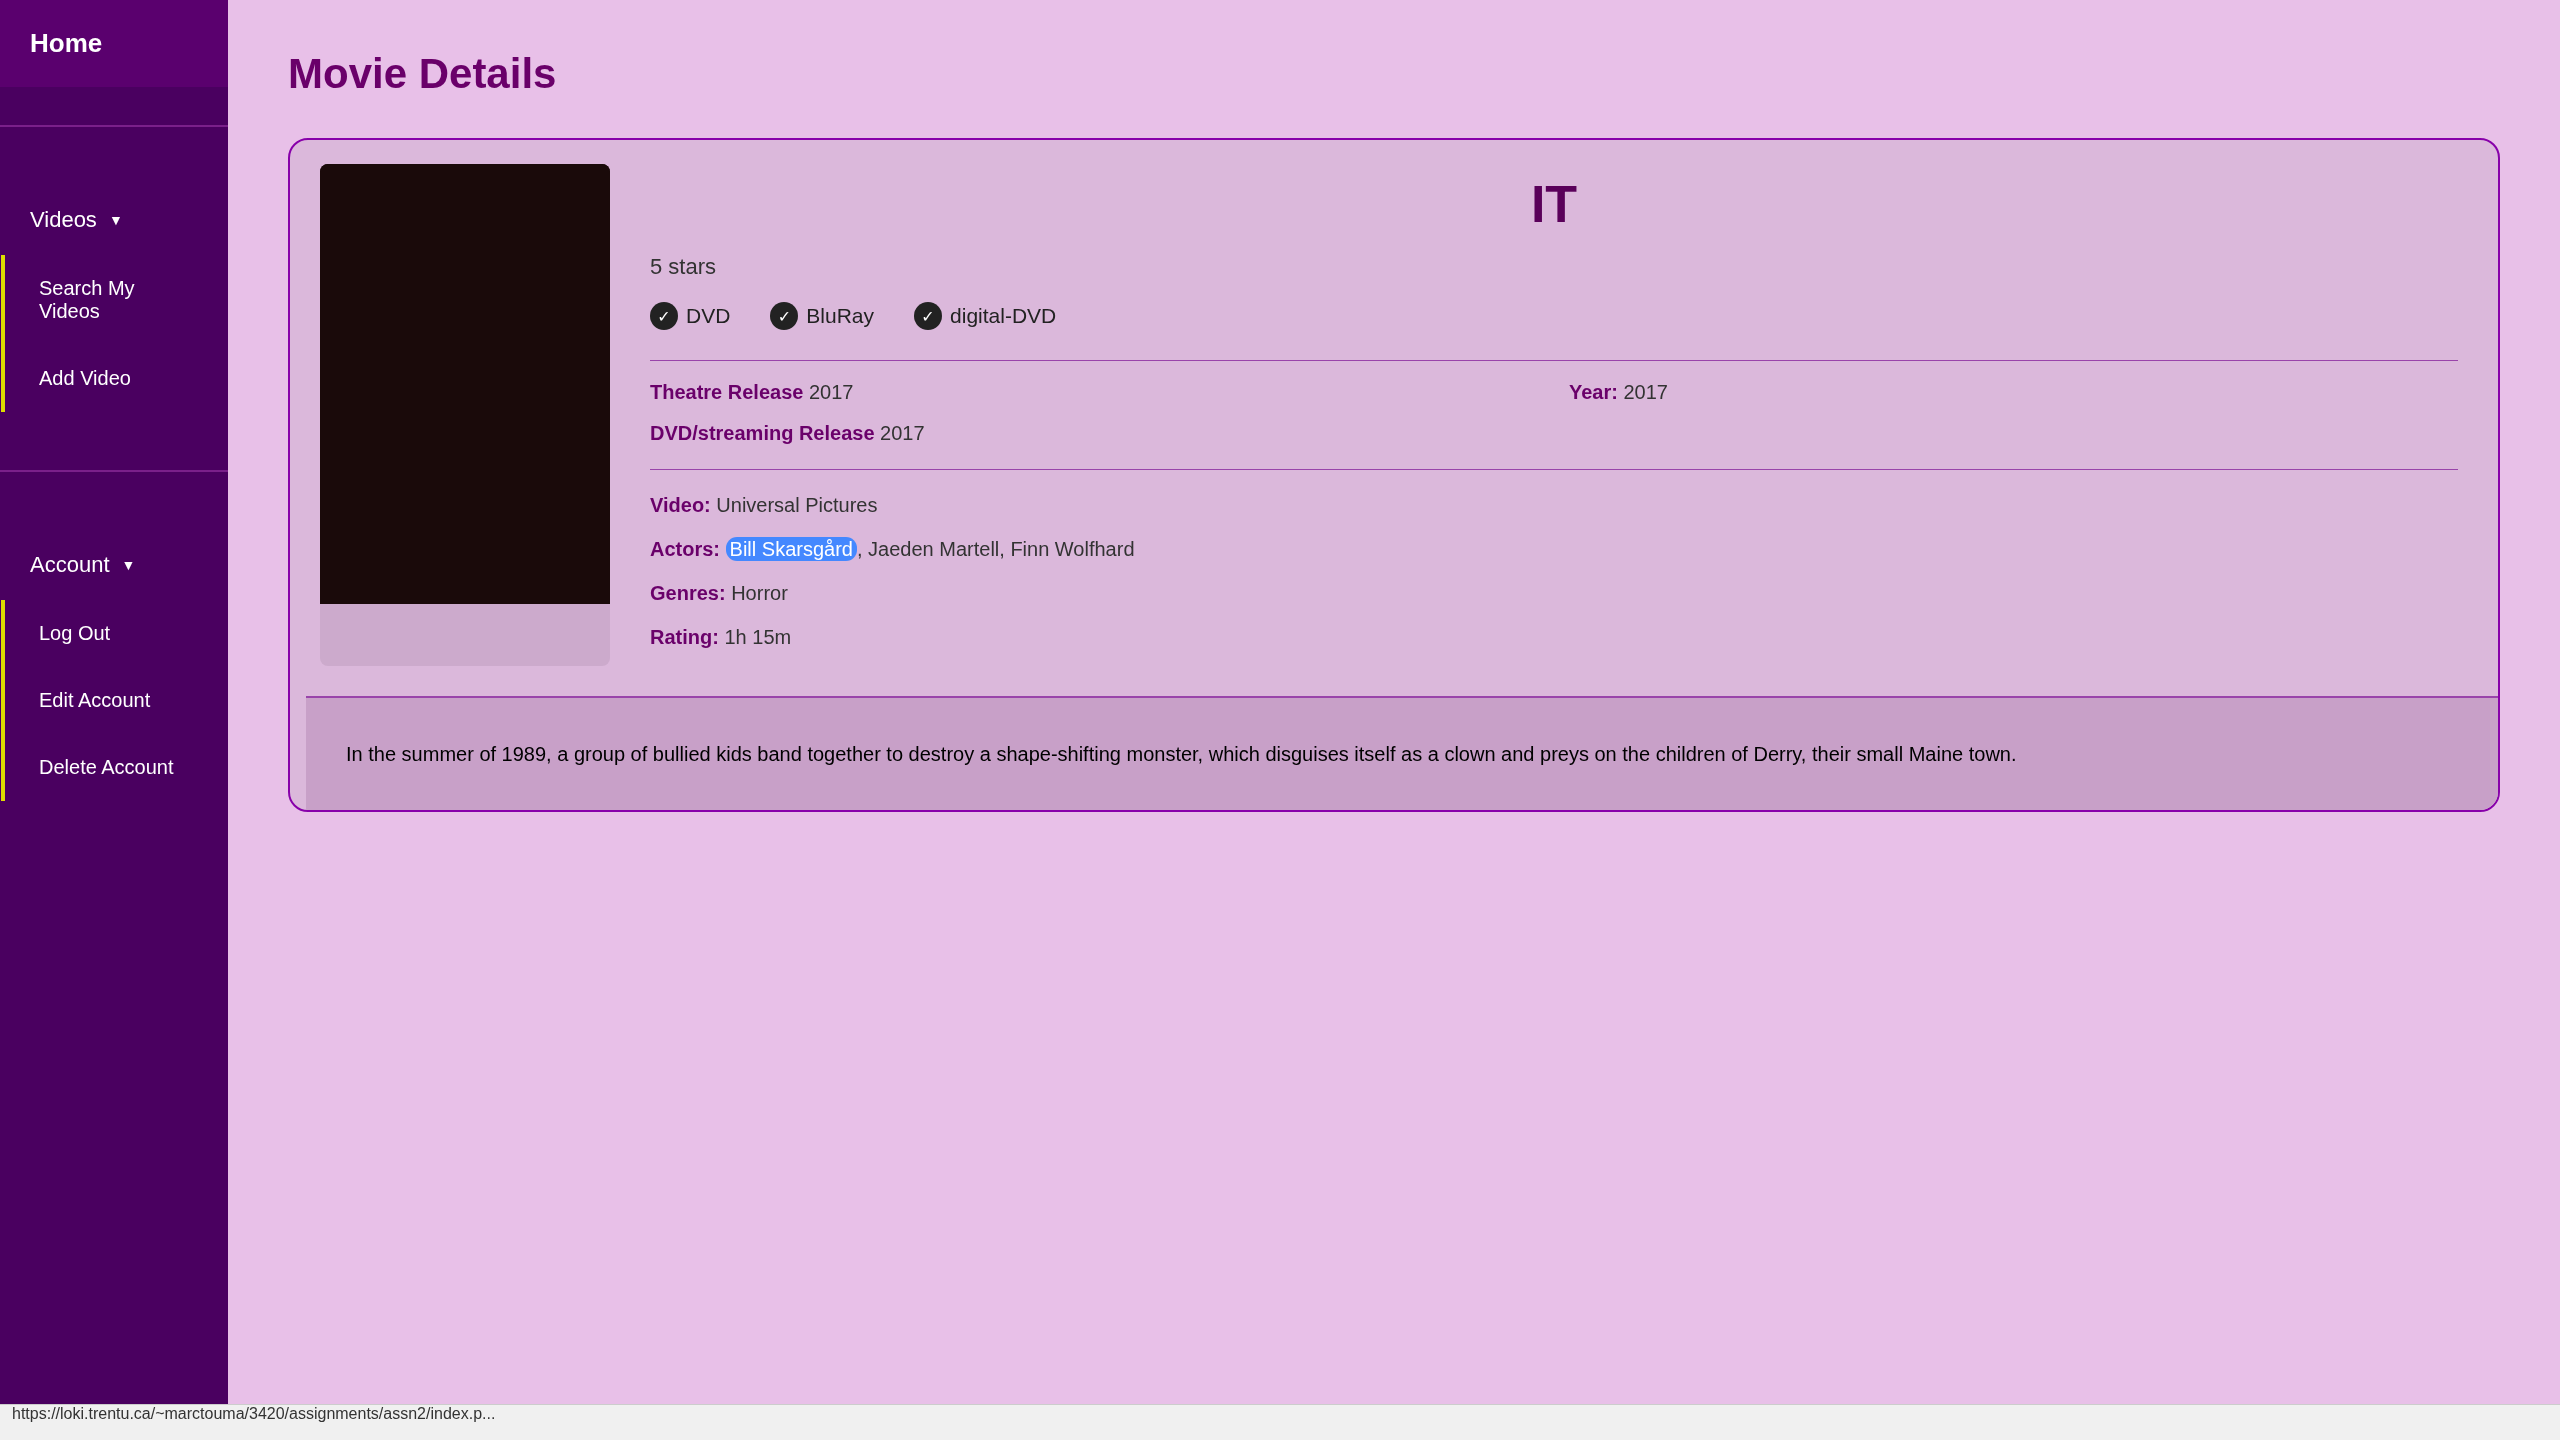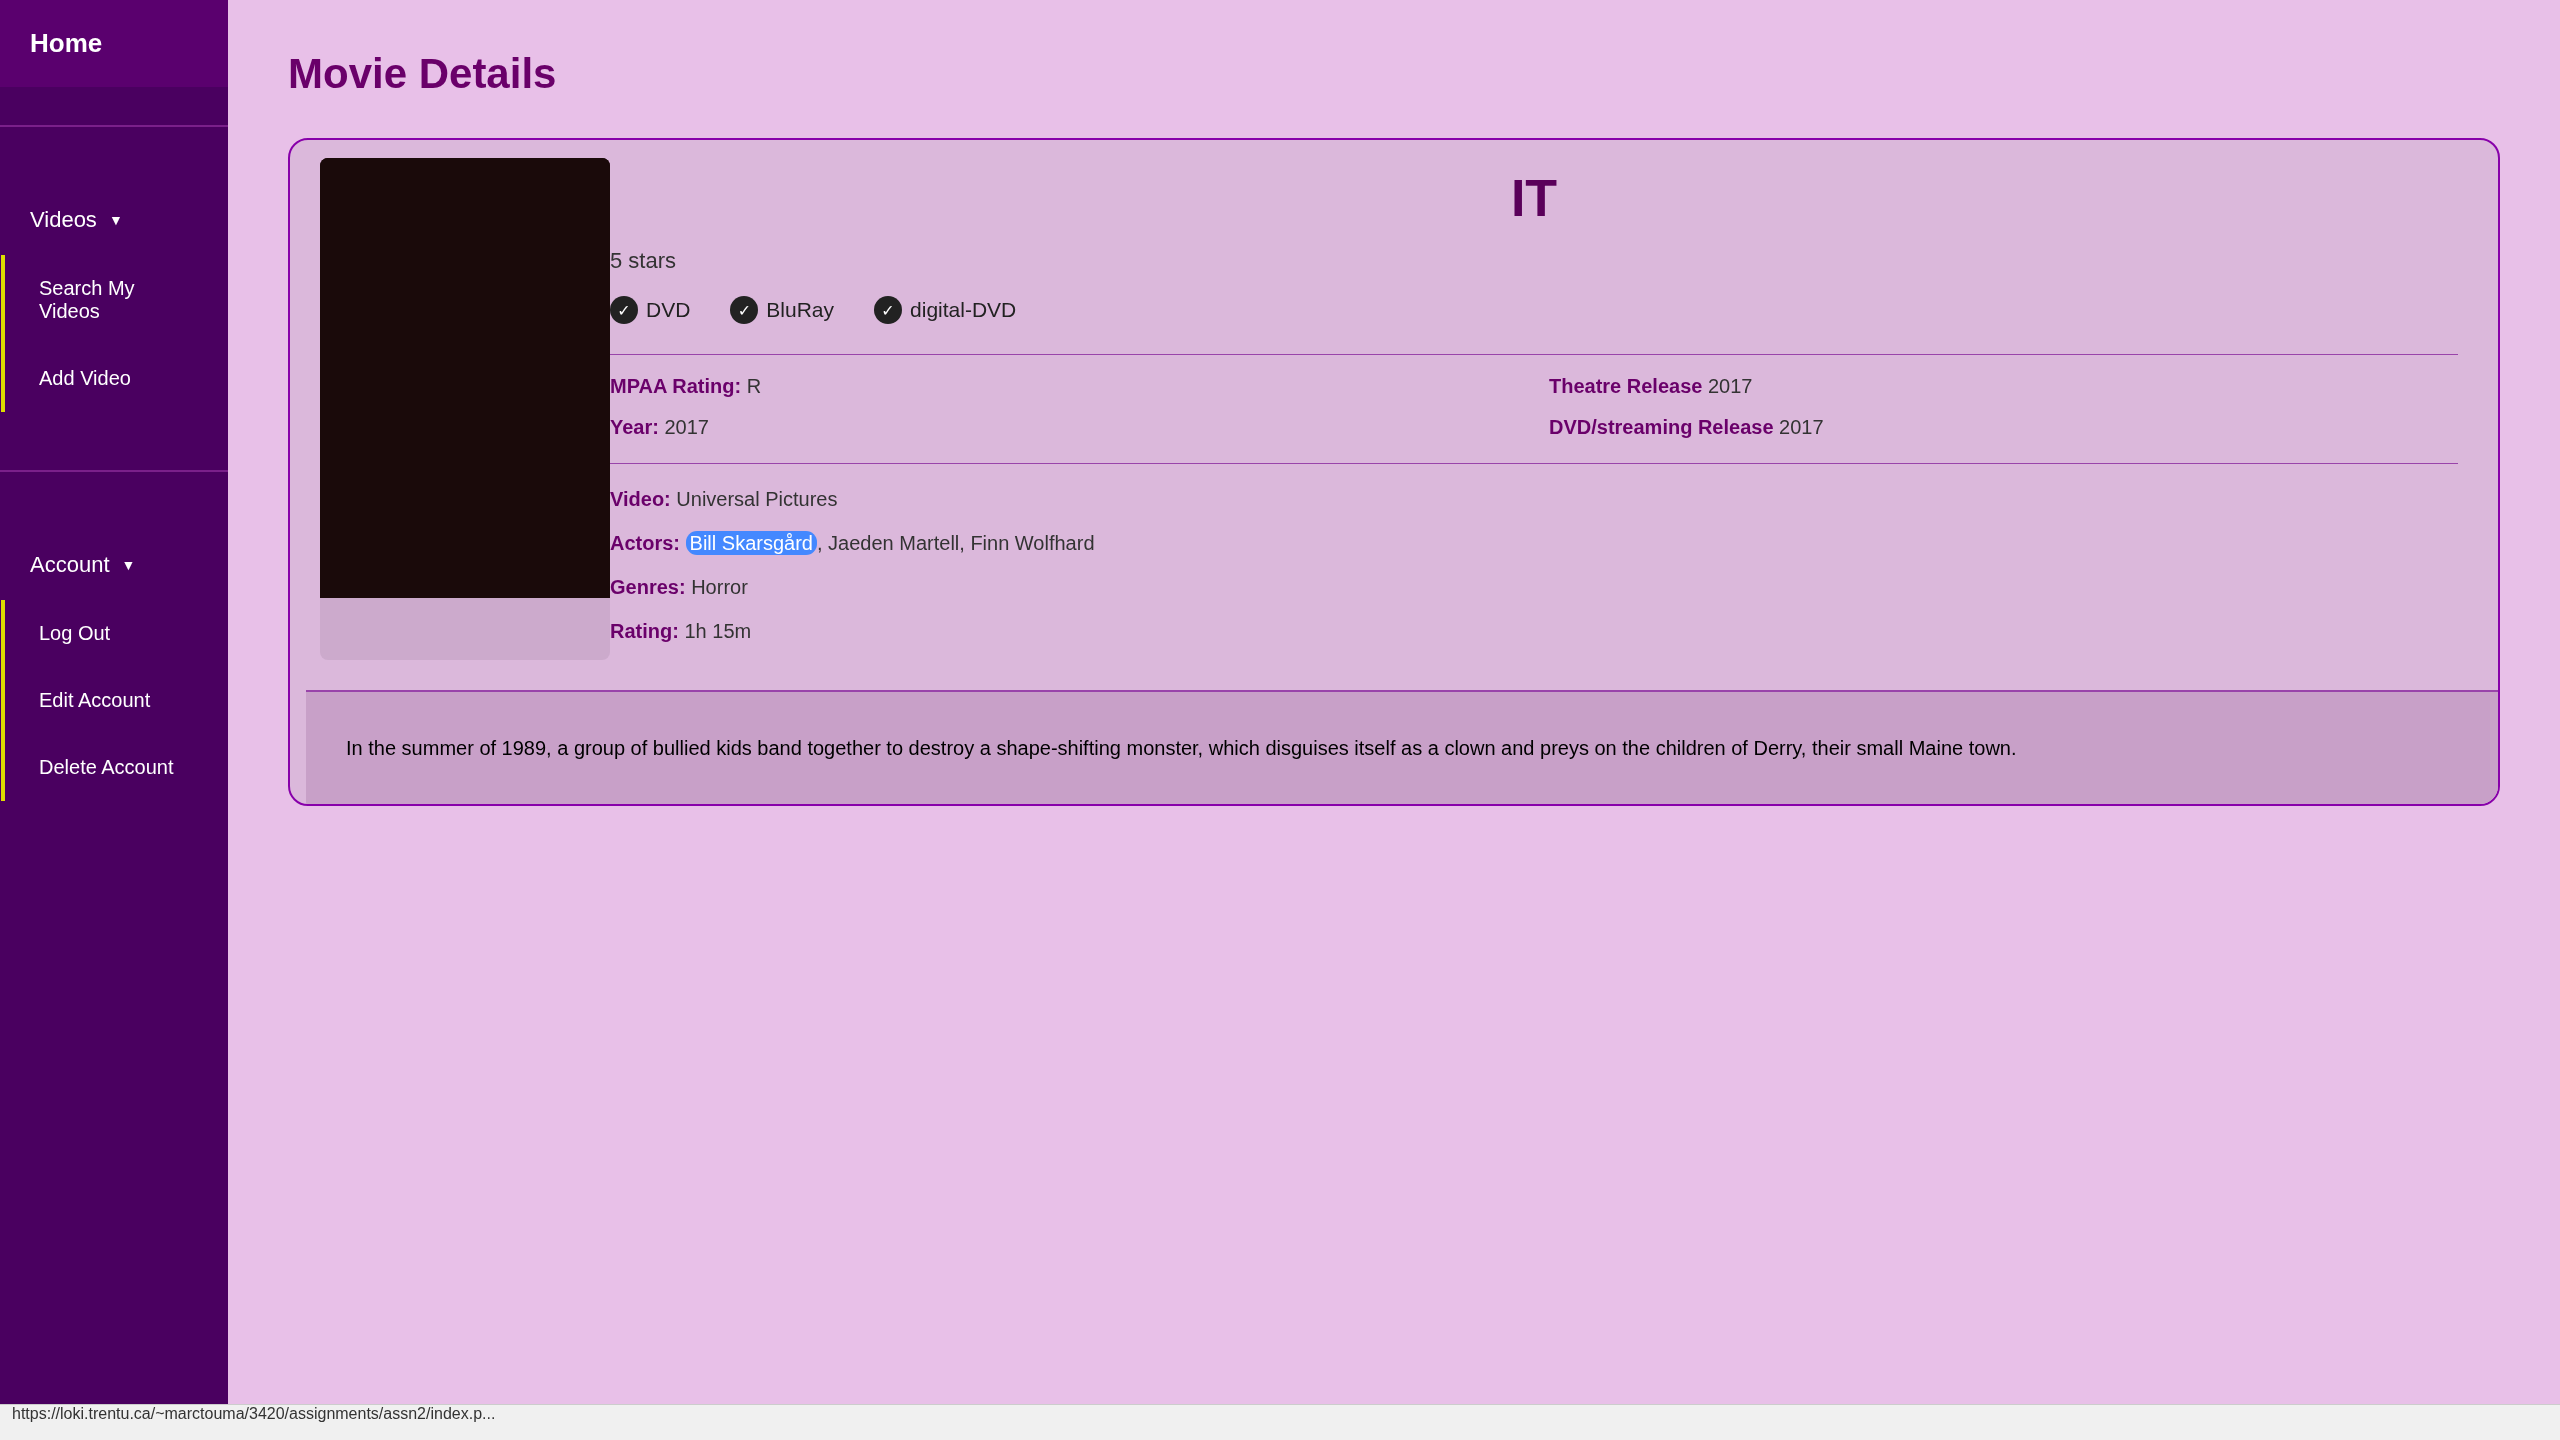--- a/index.html
+++ b/index.html
@@ -89,21 +89,22 @@
     
     .movie-card {
       background: #dbb8db;
       border: 2px solid #8800aa;
       border-radius: 20px;
       overflow: hidden;
     }
 
     .movie-card-top {
       display: flex;
-      padding: 18px 40px 30px 30px;
+      padding: 24px 40px 30px 30px;
+      gap: 40px;
     }
 
     .movie-poster {
       width: 290px;
       flex-shrink: 0;
       background: #ccaacc;
       border-radius: 8px;
       overflow: hidden;
     }
 
@@ -340,24 +341,20 @@
           <div class="format-item">
             <div class="check-icon">✓</div>
             <span>digital-DVD</span>
           </div>
         </div>
 
         <div class="section-divider"></div>
 
         <div class="meta-grid">
           <div class="meta-item">
-            <span class="meta-label">MPAA Rating:</span>
-            <span>R</span>
-          </div>
-          <div class="meta-item">
             <span class="meta-label">Theatre Release</span>
             <span> </span><span>2017</span>
           </div>
           <div class="meta-item">
             <span class="meta-label">Year:</span>
             <span>2017</span>
           </div>
           <div class="meta-item">
             <span class="meta-label">DVD/streaming Release</span>
             <span> </span><span>2017</span>

